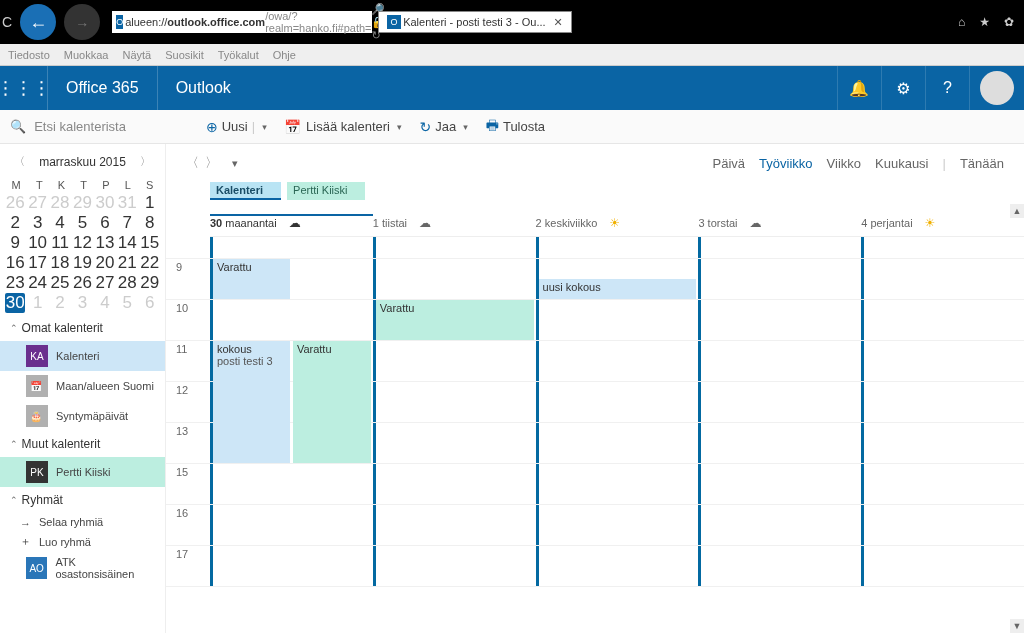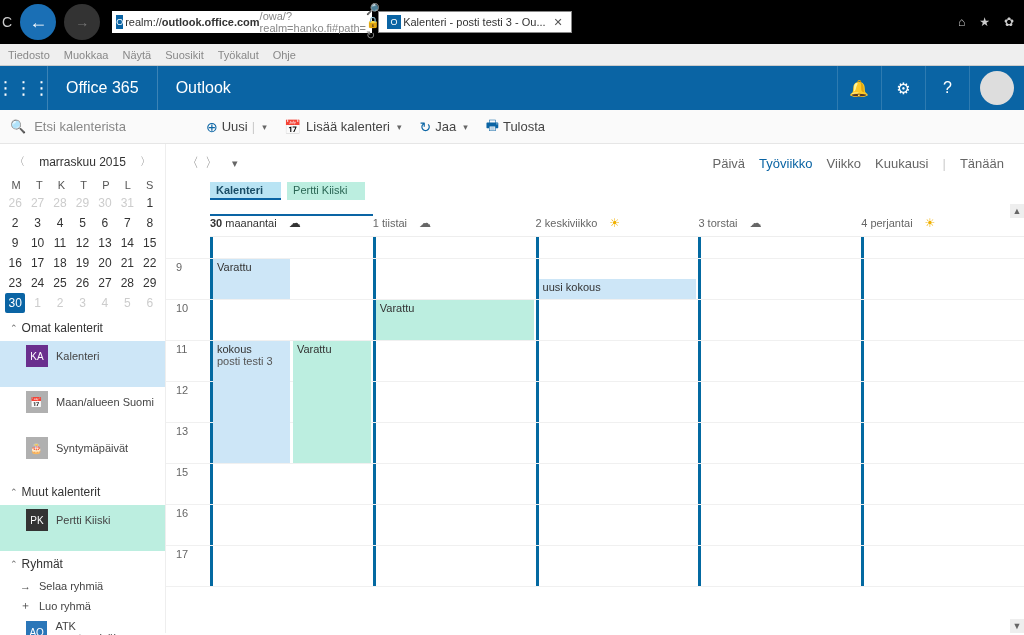--- a/index.html
+++ b/index.html
@@ -26,27 +26,27 @@
   .search-box span.mag{color:#0a64a4;margin-right:8px;}
   .tb-item{display:flex;align-items:center;gap:4px;margin-left:18px;color:#444;cursor:default;}
   .tb-item .sym{color:#0a64a4;font-size:14px;}
   .caret{font-size:9px;color:#666;margin-left:3px;}
   .content{display:flex;height:489px;}
   .sidebar{width:166px;border-right:1px solid #eee;padding-top:10px;}
   .mini-nav{display:flex;align-items:center;justify-content:space-between;padding:0 14px;font-size:12px;color:#333;}
   .mini-nav .chev{color:#888;font-size:11px;}
   .dow{display:flex;justify-content:space-around;padding:0 4px;margin-top:10px;font-size:11px;color:#555;}
   .cal-grid{padding:2px 4px;}
-  .cal-row{display:flex;justify-content:space-around;font-size:12px;color:#333;line-height:20px;}
+  .cal-row{display:flex;justify-content:space-around;font-size:17px;color:#333;line-height:20px;}
   .cal-row span{width:20px;text-align:center;}
   .faded{color:#ccc;}
   .today-cell{background:#0a64a4;color:#fff;border-radius:2px;}
   .sect{padding:6px 10px;font-size:12px;color:#333;display:flex;align-items:center;gap:4px;}
   .sect .chev{font-size:9px;color:#666;}
-  .cal-item{display:flex;align-items:center;font-size:11px;padding:4px 10px 20px 26px;gap:8px;color:#444;}
+  .cal-item{display:flex;align-items:center;font-size:11px;padding:4px 10px 4px 26px;gap:8px;color:#444;}
   .sel{background:#cde6f7;}
   .badge{width:22px;height:22px;display:flex;align-items:center;justify-content:center;font-size:10px;color:#fff;}
   .badge.ka{background:#6a2f8e;}
   .badge.pk{background:#333;}
   .badge.ao{background:#2a76b8;}
   .badge.gray{background:#b0b0b0;}
   .grp-link{display:flex;align-items:center;gap:8px;padding:3px 10px 3px 20px;font-size:11px;color:#444;}
   .main{flex:1;position:relative;overflow:hidden;}
   .main-header{display:flex;align-items:center;padding:10px 20px 4px 20px;}
   .main-header .nav{color:#888;font-size:13px;margin-right:6px;}
@@ -79,21 +79,21 @@
 <body>
 
 <div class="black-bar">
   <span style="color:#ccc;margin:0 4px 0 2px;font-size:14px;">C</span>
   <div class="nav-arrows">
     <div class="nav-btn">←</div>
     <div class="nav-btn fwd">→</div>
   </div>
   <div class="addr-bar">
     <span class="small-icon">O</span>
-    <span>realm://</span>
+    <span>alueen://</span>
     <b style="font-weight:600;">outlook.office.com</b>
     <span style="color:#888;">/owa/?realm=hanko.fi#path=</span>
     <span style="margin-left:auto;color:#888;">🔎 🔒 ↻</span>
   </div>
   <div class="tab">
     <span class="small-icon">O</span>
     <span>Kalenteri - posti testi 3 - Ou...</span>
     <span class="close">✕</span>
   </div>
   <div class="win-icons">

